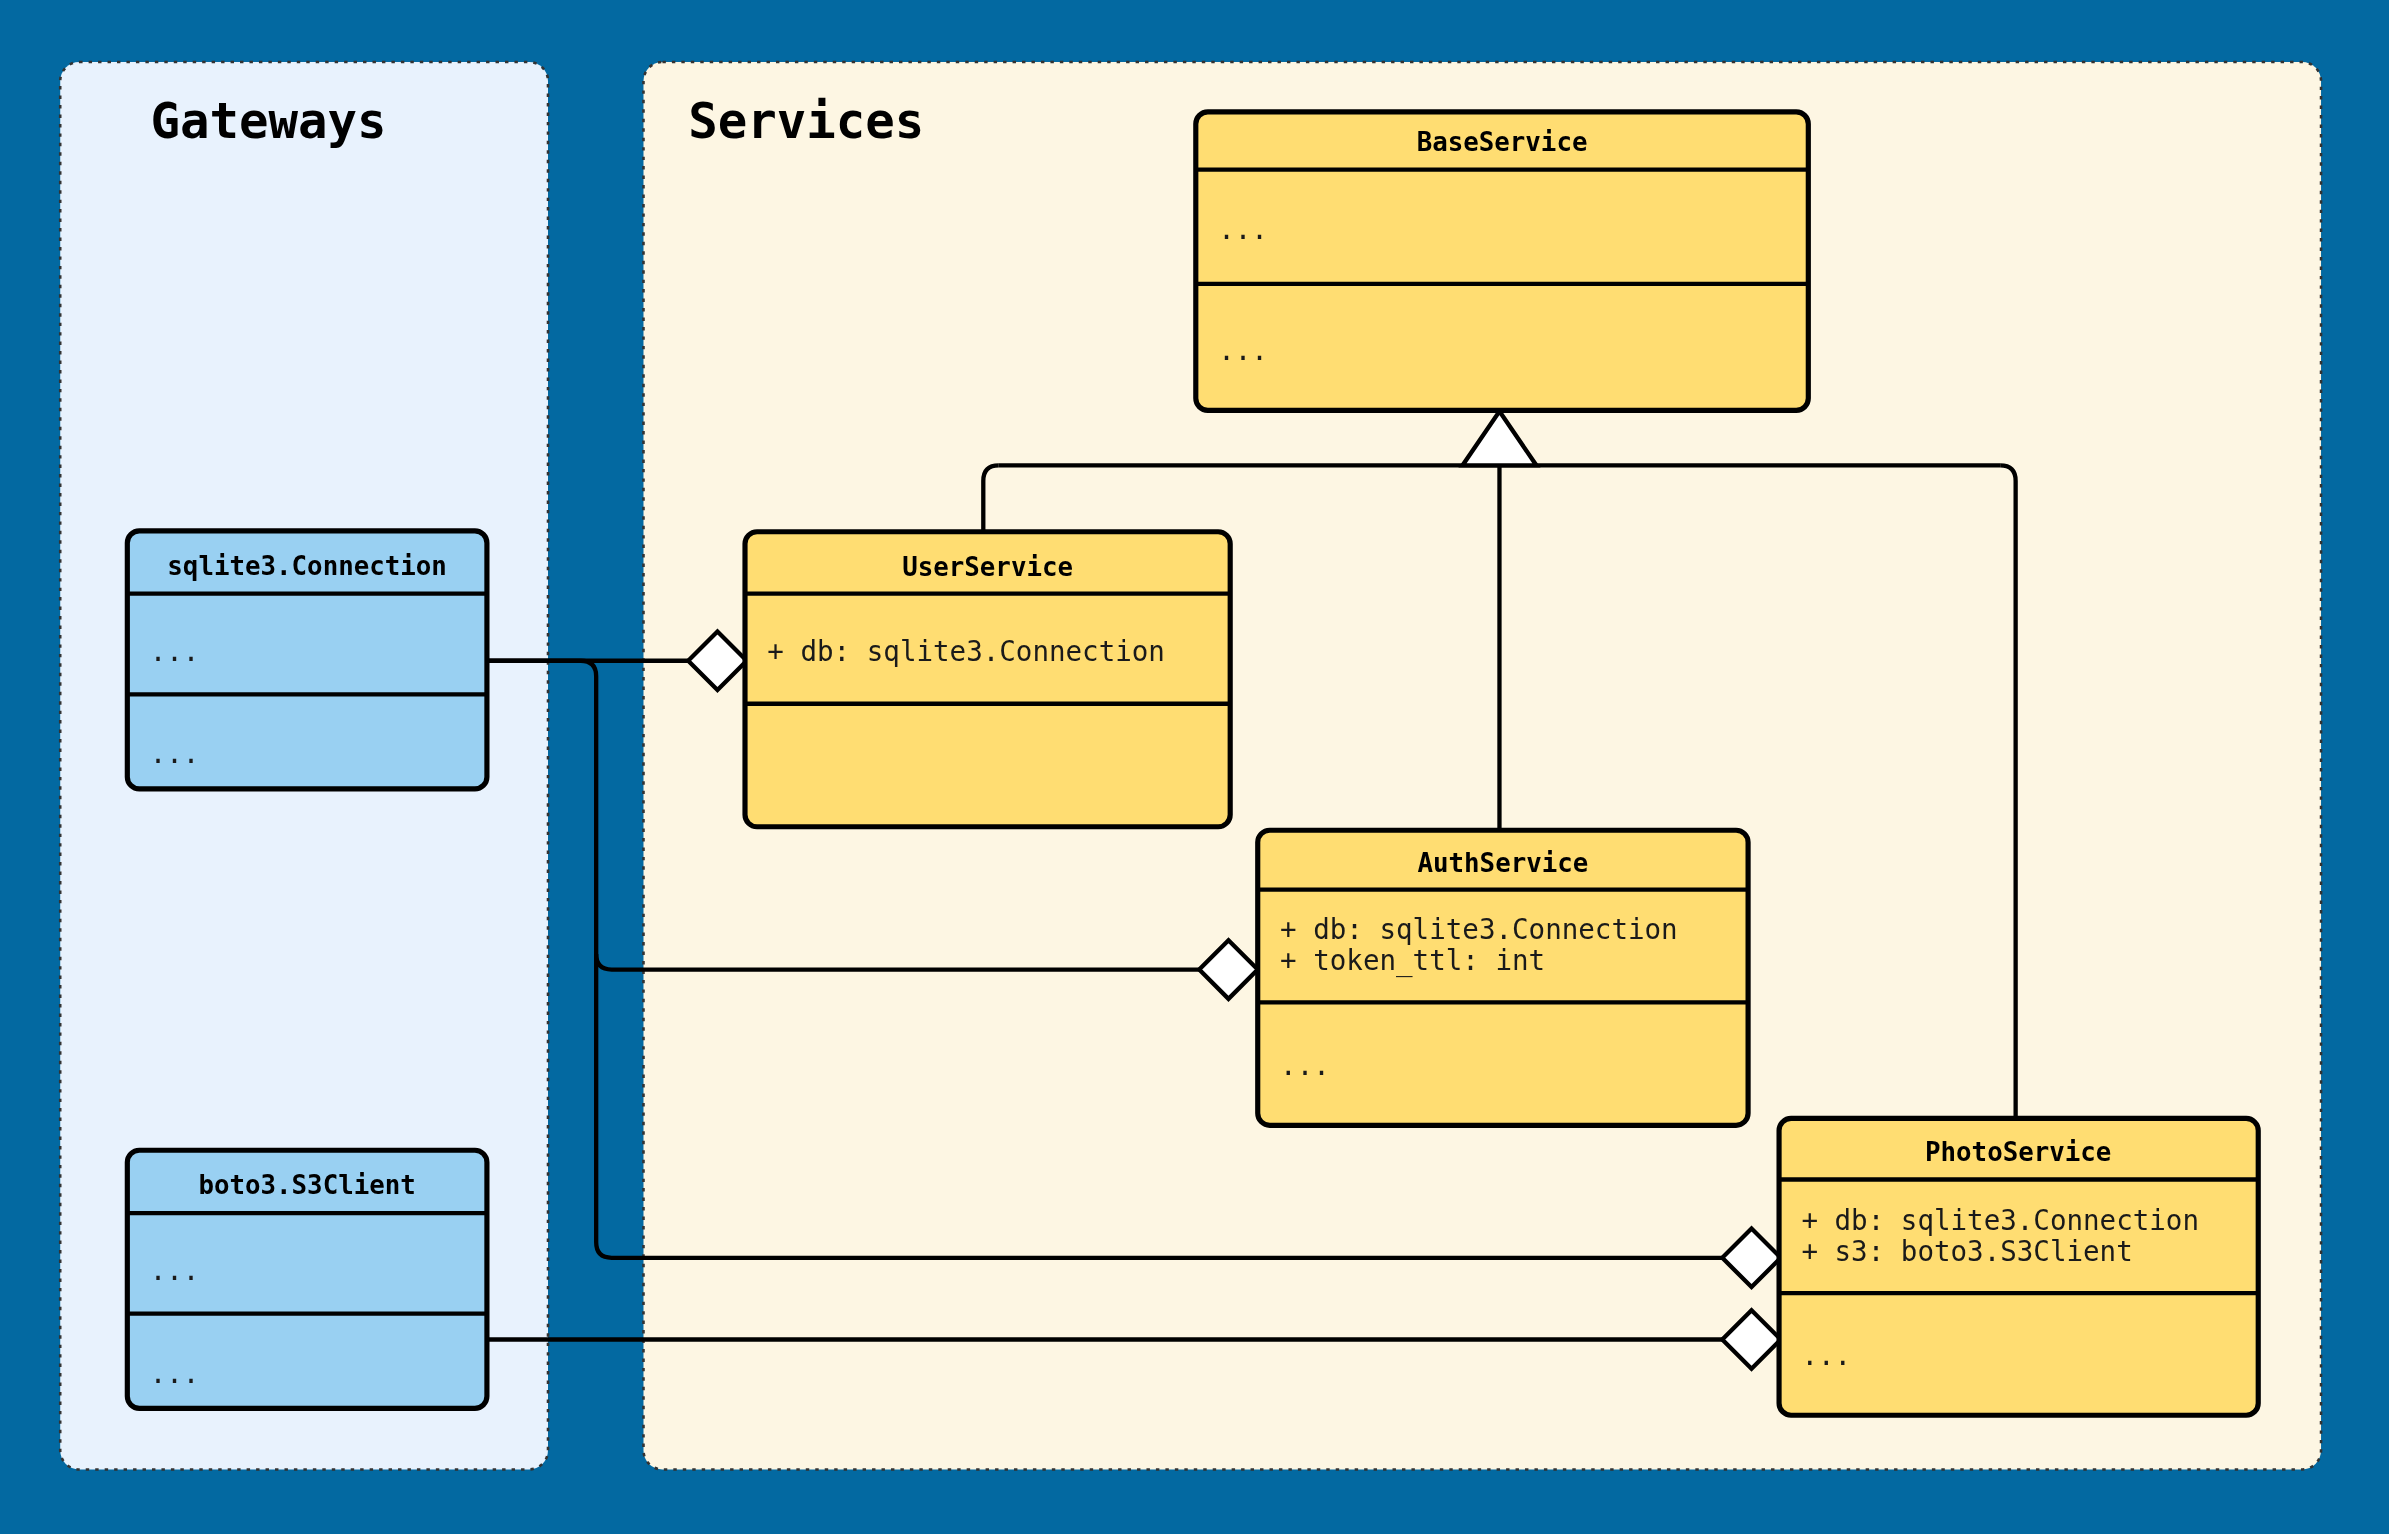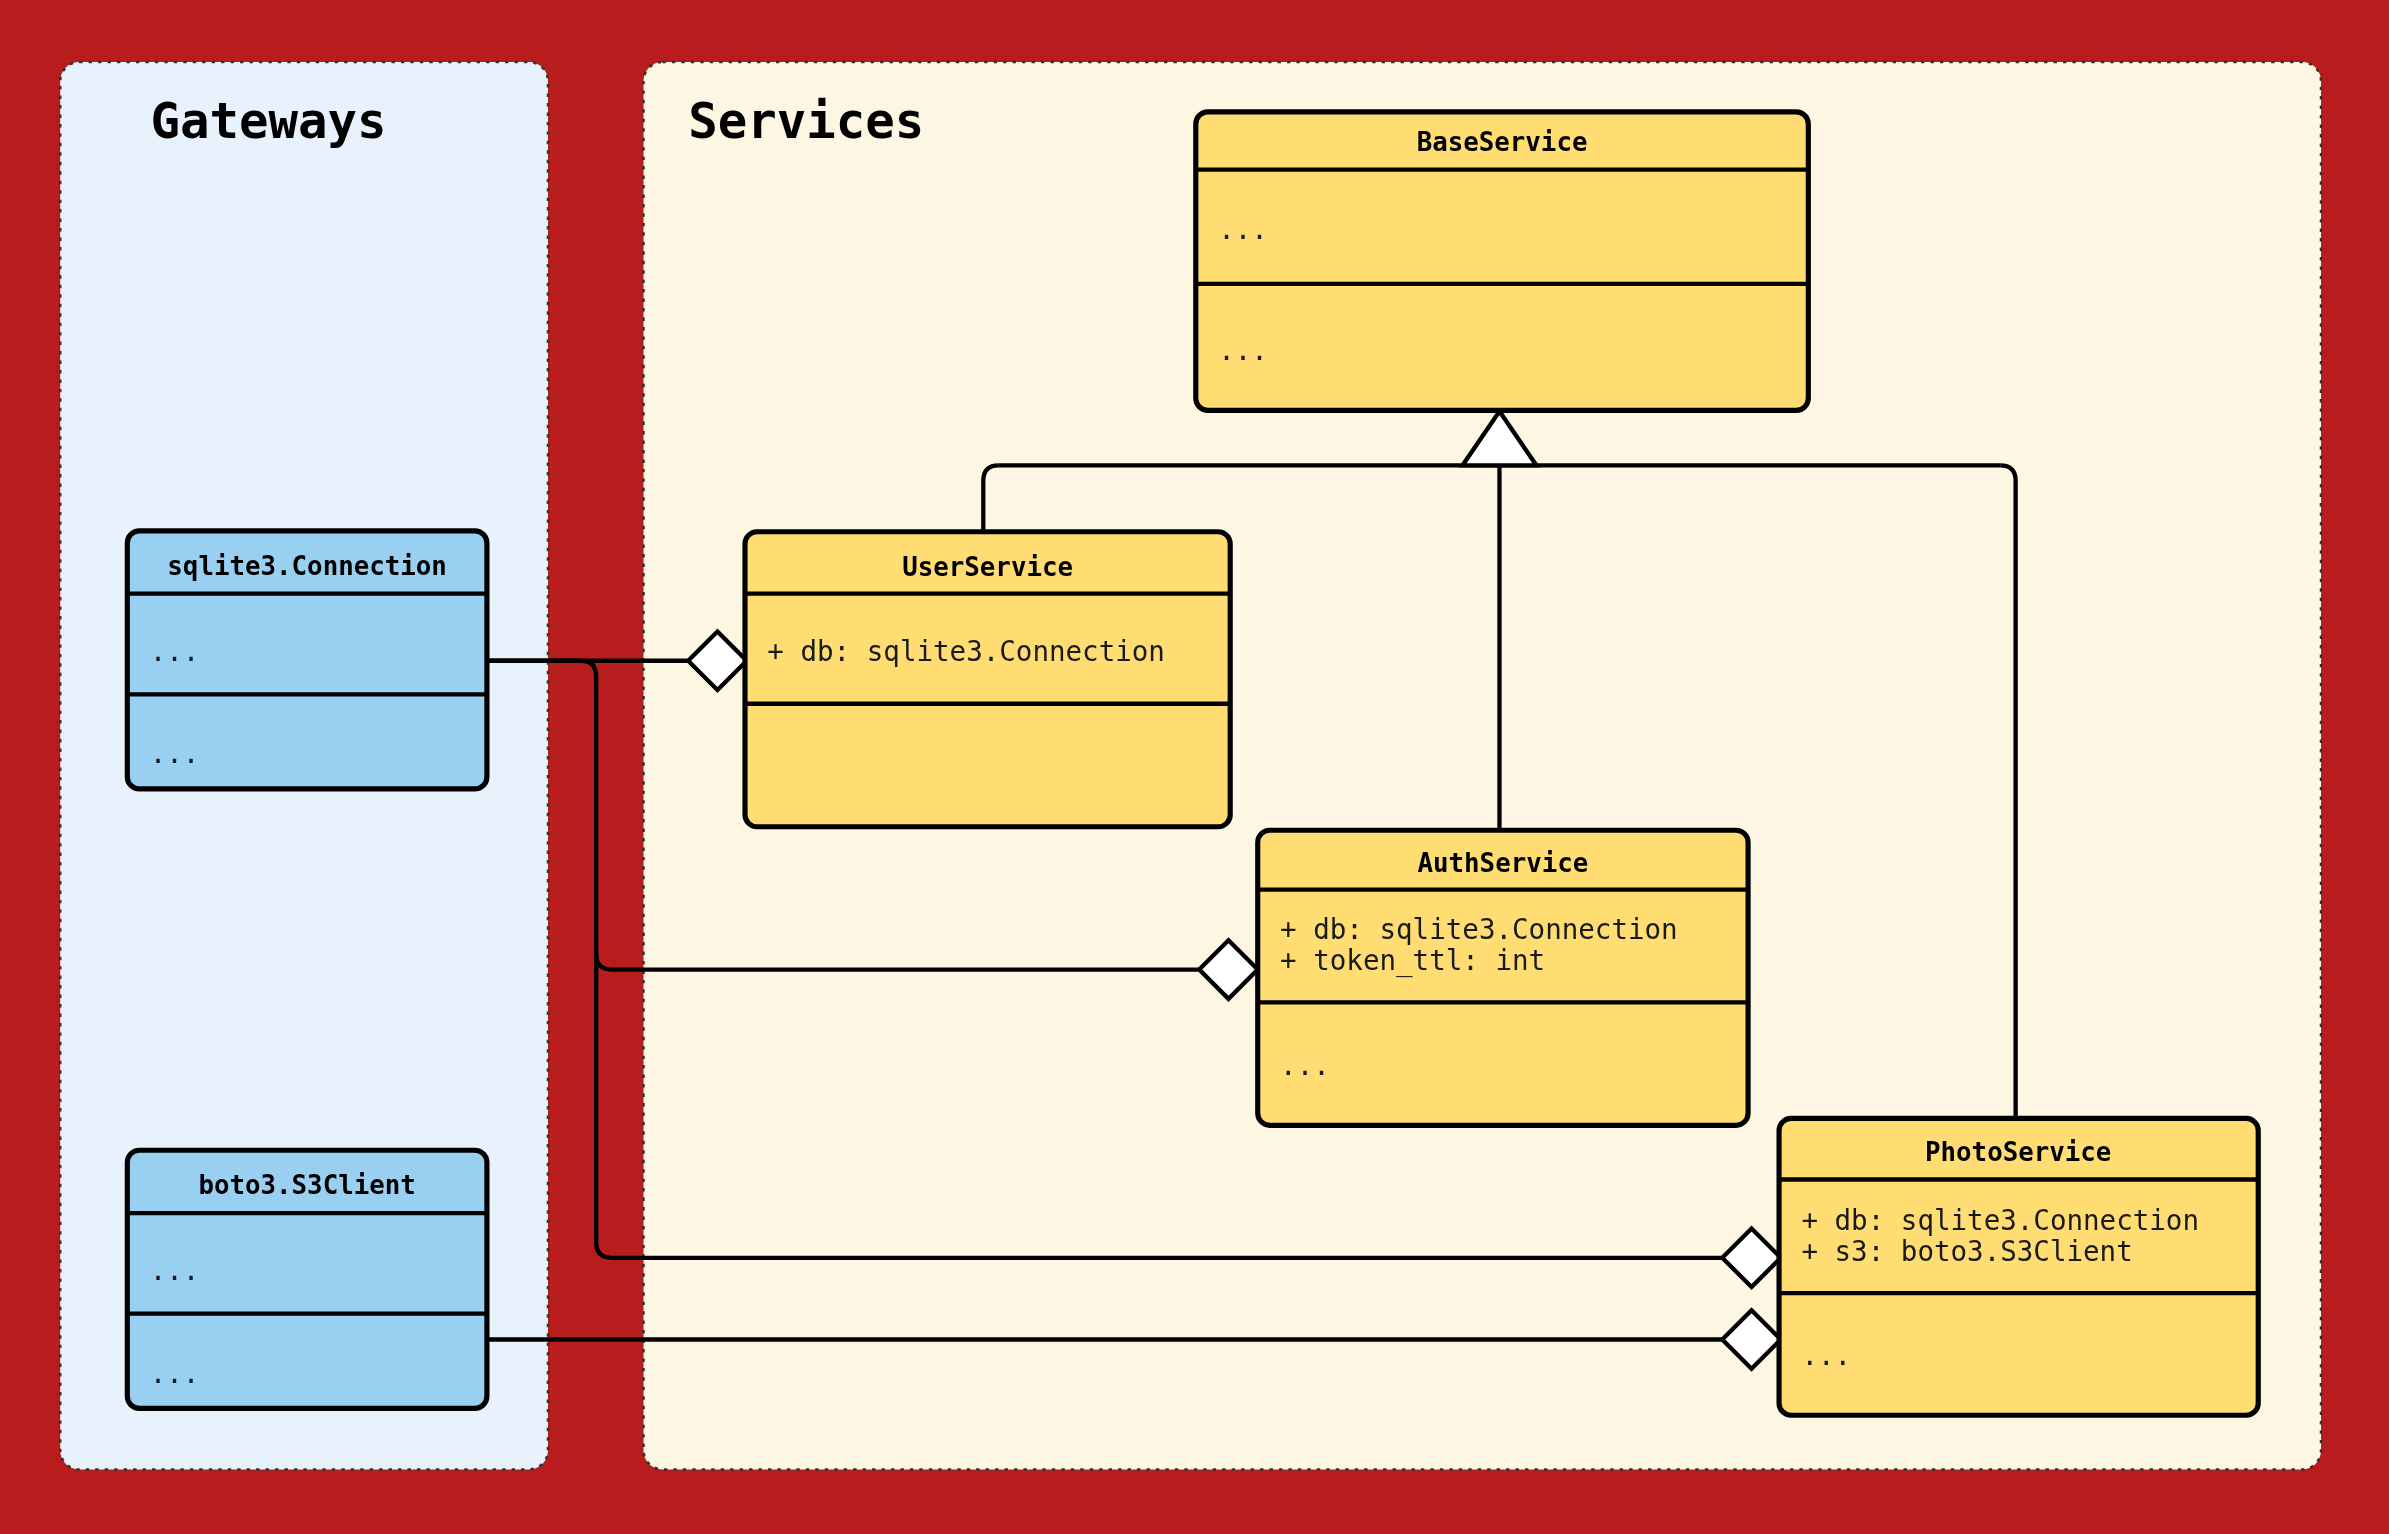--- a/index.html
+++ b/index.html
@@ -8,21 +8,21 @@
     padding: 0;
     background: #ffffff;
   }
   body {
     font-family: "DejaVu Sans Mono", "Liberation Mono", monospace;
   }
   #stage {
     position: relative;
     width: 2389px;
     height: 1534px;
-    background: #b91c1c;
+    background: #0369a1;
     overflow: hidden;
   }
   #diagram-svg {
     position: absolute;
     left: 0;
     top: 0;
     width: 2389px;
     height: 1534px;
     display: block;
   }

